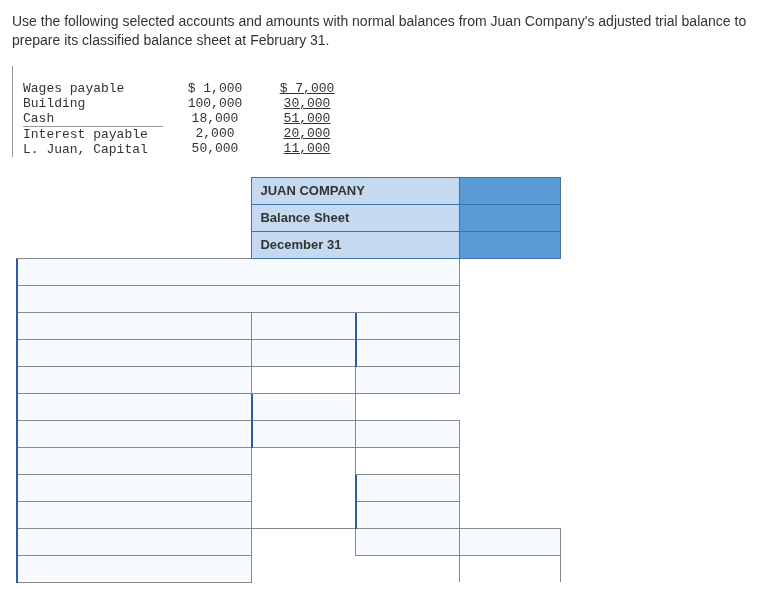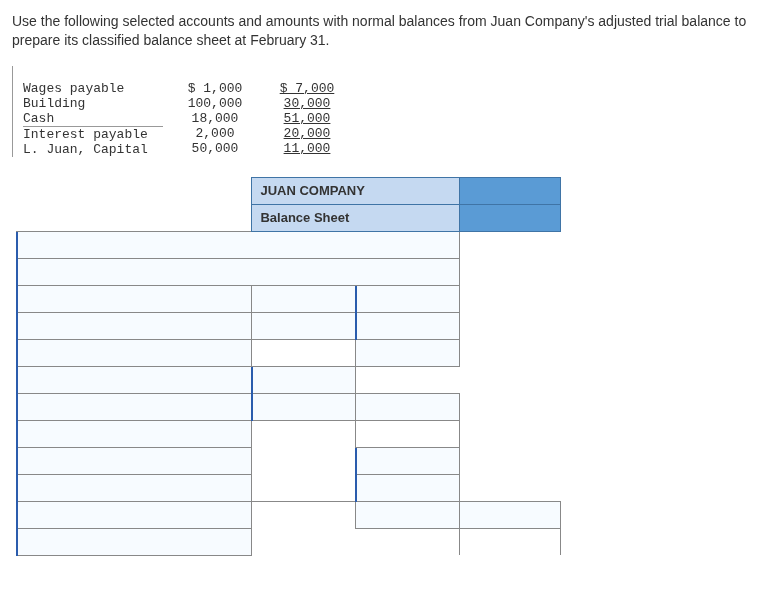--- a/index.html
+++ b/index.html
@@ -139,20 +139,25 @@
       <tr class="ws-header">
     <td class="blank-left col1"></td>
     <td class="label" colspan="2">JUAN COMPANY</td>
     <td class="col4"></td>
   </tr>
   <tr class="ws-header">
     <td class="blank-left"></td>
     <td class="label" colspan="2">Balance Sheet</td>
     <td></td>
   </tr>
+  <tr class="ws-header">
+    <td class="blank-left"></td>
+    <td class="label" colspan="2">December 31</td>
+    <td></td>
+  </tr>
 
   <tr>
         <td class="input-cell col1" colspan="3"></td>
         <td class="noborder col4"></td>
       </tr>
   <tr>
         <td class="input-cell" colspan="3"></td>
         <td class="noborder"></td>
       </tr>
   <tr>

